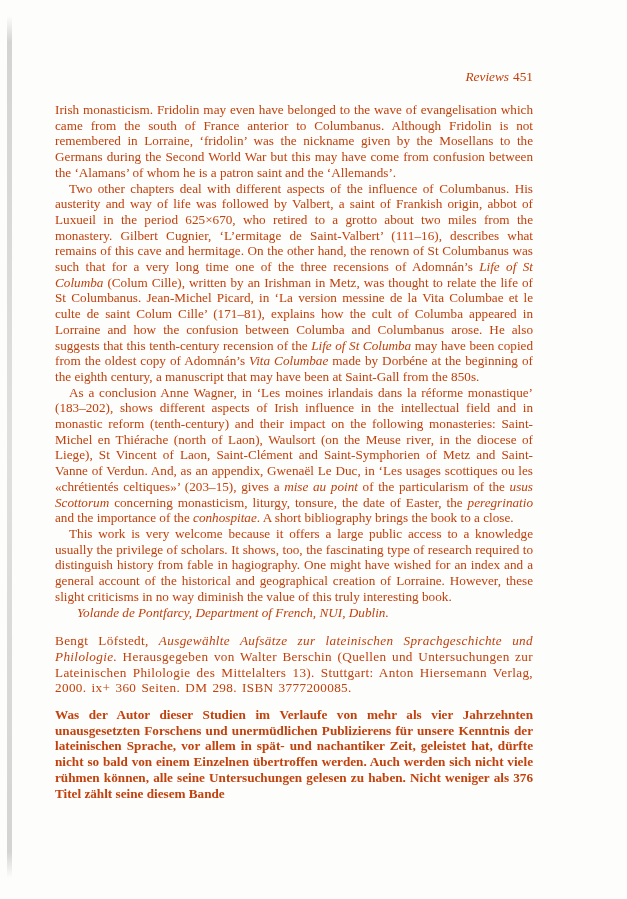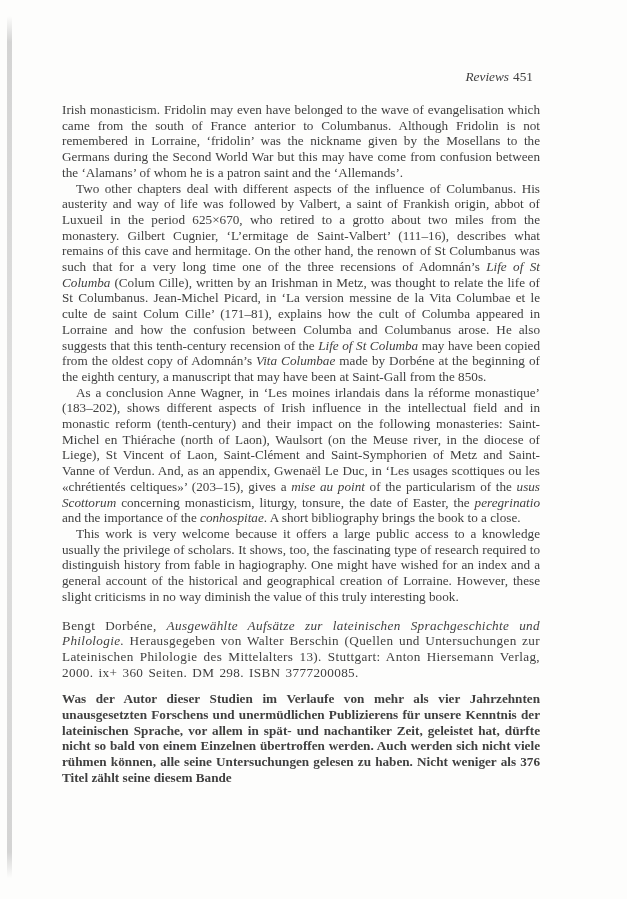--- a/index.html
+++ b/index.html
@@ -7,21 +7,21 @@
     padding: 0;
     background: #ffffff;
   }
   .page {
     position: relative;
     width: 627px;
     height: 899px;
     background: #fdfdfc;
     overflow: hidden;
     font-family: "Liberation Serif", "DejaVu Serif", serif;
-    color: #404040;
+    color: #c2410c;
   }
   .binding {
     position: absolute;
     left: 7px;
     top: 16px;
     width: 5px;
     height: 862px;
     background: linear-gradient(to bottom,
       rgba(190,190,190,0) 0%,
       rgba(178,178,178,0.55) 3%,
@@ -40,21 +40,20 @@
   }
   .running-header i { margin-right: 4px; }
   main.body-text {
     position: absolute;
     top: 102px;
     left: 55px;
     width: 478px;
     font-size: 13.2px;
     line-height: 15.7px;
     text-align: justify;
-    margin-left: 7px;
   }
   main.body-text p {
     margin: 0;
     padding: 0;
   }
   p.indent { text-indent: 14px; }
   p.signature {
     text-indent: 22px;
     font-style: italic;
     text-align: left;
@@ -78,17 +77,18 @@
 
   <div class="running-header">
     <i>Reviews</i><span>451</span>
   </div>
 
   <main class="body-text">
     <p class="para"><span>Irish monasticism. Fridolin may even have belonged to the wave of evangelisation which came from the south of France anterior to Columbanus. Although Fridolin is not remembered in Lorraine, ‘fridolin’ was the nickname given by the Mosellans to the Germans during the Second World War but this may have come from confusion between the ‘Alamans’ of whom he is a patron saint and the ‘Allemands’.</span></p>
     <p class="para indent"><span>Two other chapters deal with different aspects of the influence of Columbanus. His austerity and way of life was followed by Valbert, a saint of Frankish origin, abbot of Luxueil in the period 625×670, who retired to a grotto about two miles from the monastery. Gilbert Cugnier, ‘L’ermitage de Saint-Valbert’ (111–16), describes what remains of this cave and hermitage. On the other hand, the renown of St Columbanus was such that for a very long time one of the three recensions of Adomnán’s </span><i>Life of St Columba</i><span> (Colum Cille), written by an Irishman in Metz, was thought to relate the life of St Columbanus. Jean-Michel Picard, in ‘La version messine de la Vita Columbae et le culte de saint Colum Cille’ (171–81), explains how the cult of Columba appeared in Lorraine and how the confusion between Columba and Columbanus arose. He also suggests that this tenth-century recension of the </span><i>Life of St Columba</i><span> may have been copied from the oldest copy of Adomnán’s </span><i>Vita Columbae</i><span> made by Dorbéne at the beginning of the eighth century, a manuscript that may have been at Saint-Gall from the 850s.</span></p>
     <p class="para indent"><span>As a conclusion Anne Wagner, in ‘Les moines irlandais dans la réforme monastique’ (183–202), shows different aspects of Irish influence in the intellectual field and in monastic reform (tenth-century) and their impact on the following monasteries: Saint-Michel en Thiérache (north of Laon), Waulsort (on the Meuse river, in the diocese of Liege), St Vincent of Laon, Saint-Clément and Saint-Symphorien of Metz and Saint-Vanne of Verdun. And, as an appendix, Gwenaël Le Duc, in ‘Les usages scottiques ou les «chrétientés celtiques»’ (203–15), gives a </span><i>mise au point</i><span> of the particularism of the </span><i>usus Scottorum</i><span> concerning monasticism, liturgy, tonsure, the date of Easter, the </span><i>peregrinatio</i><span> and the importance of the </span><i>conhospitae</i><span>. A short bibliography brings the book to a close.</span></p>
     <p class="para indent"><span>This work is very welcome because it offers a large public access to a knowledge usually the privilege of scholars. It shows, too, the fascinating type of research required to distinguish history from fable in hagiography. One might have wished for an index and a general account of the historical and geographical creation of Lorraine. However, these slight criticisms in no way diminish the value of this truly interesting book.</span></p>
-    <p class="para bib-entry"><span>Bengt Dorbéne, </span><i>Ausgewählte Aufsätze zur lateinischen Sprachgeschichte und Philologie.</i><span> Herausgegeben von Walter Berschin (Quellen und Untersuchungen zur Lateinischen Philologie des Mittelalters 13). Stuttgart: Anton Hiersemann Verlag, 2000. ix+ 360 Seiten. DM 298. ISBN 3777200085.</span></p>
+    <p class="para signature"><i>Yolande de Pontfarcy, Department of French, NUI, Dublin.</i></p>
+    <p class="para bib-entry"><span>Bengt Löfstedt, </span><i>Ausgewählte Aufsätze zur lateinischen Sprachgeschichte und Philologie.</i><span> Herausgegeben von Walter Berschin (Quellen und Untersuchungen zur Lateinischen Philologie des Mittelalters 13). Stuttgart: Anton Hiersemann Verlag, 2000. ix+ 360 Seiten. DM 298. ISBN 3777200085.</span></p>
     <p class="para german-review"><span>Was der Autor dieser Studien im Verlaufe von mehr als vier Jahrzehnten unausgesetzten Forschens und unermüdlichen Publizierens für unsere Kenntnis der lateinischen Sprache, vor allem in spät- und nachantiker Zeit, geleistet hat, dürfte nicht so bald von einem Einzelnen übertroffen werden. Auch werden sich nicht viele rühmen können, alle seine Untersuchungen gelesen zu haben. Nicht weniger als 376 Titel zählt seine diesem Bande</span></p>
   </main>
 
 </div>
 
 </body></html>

